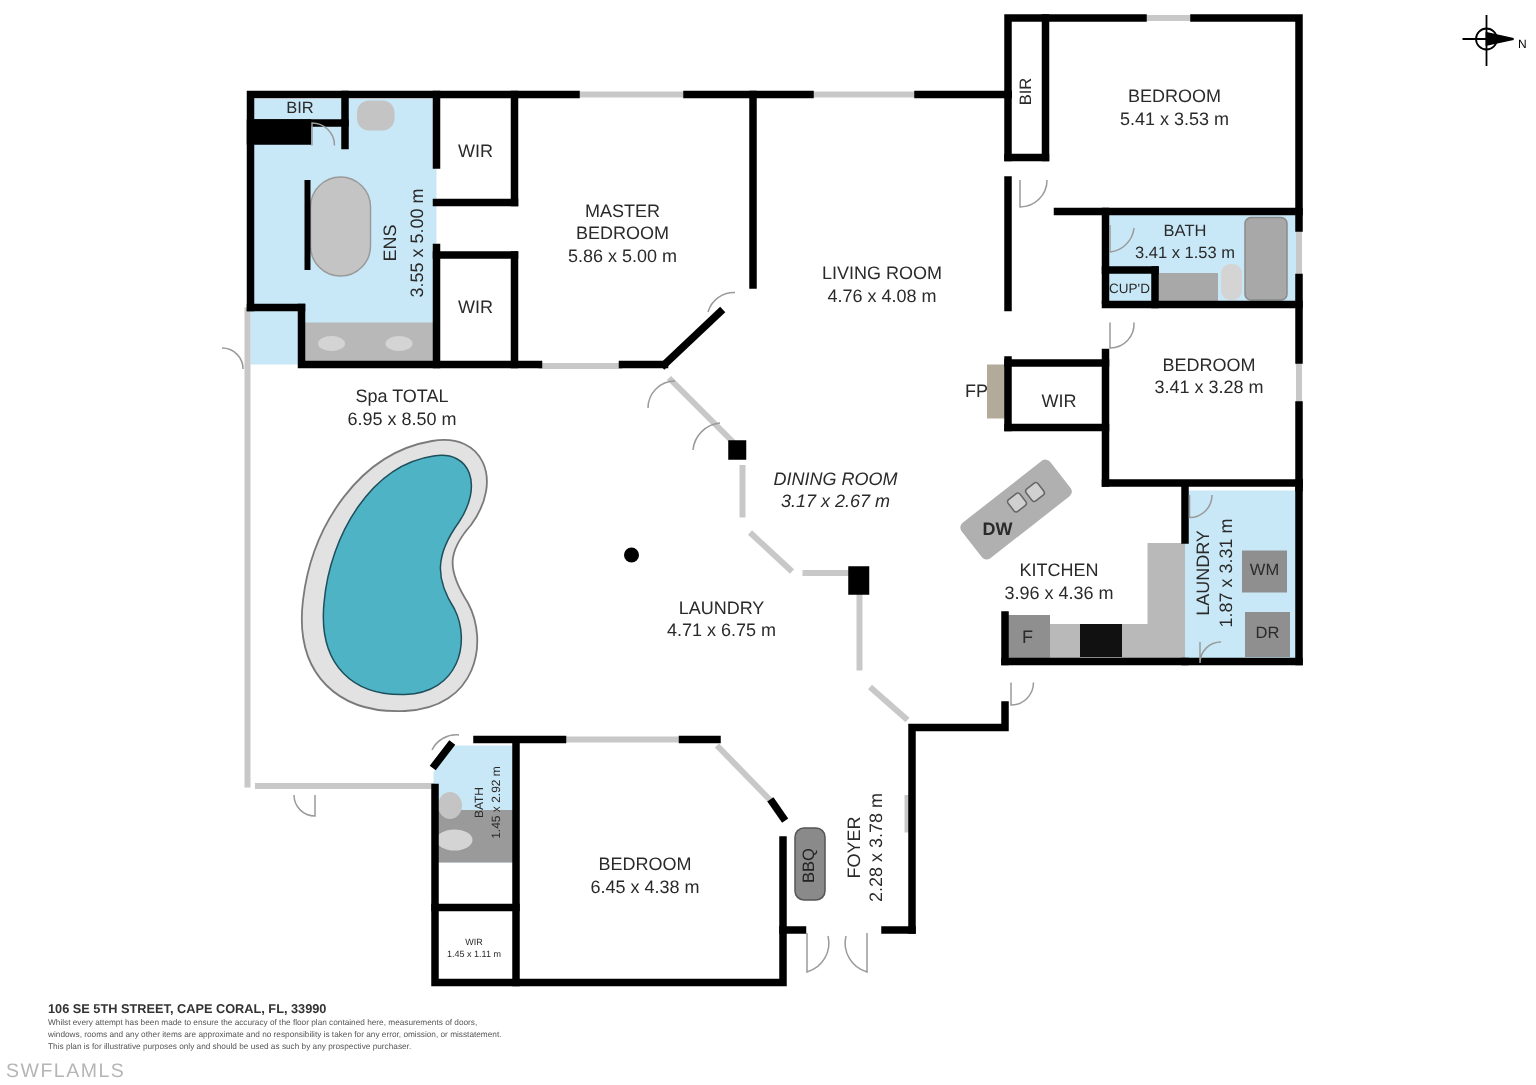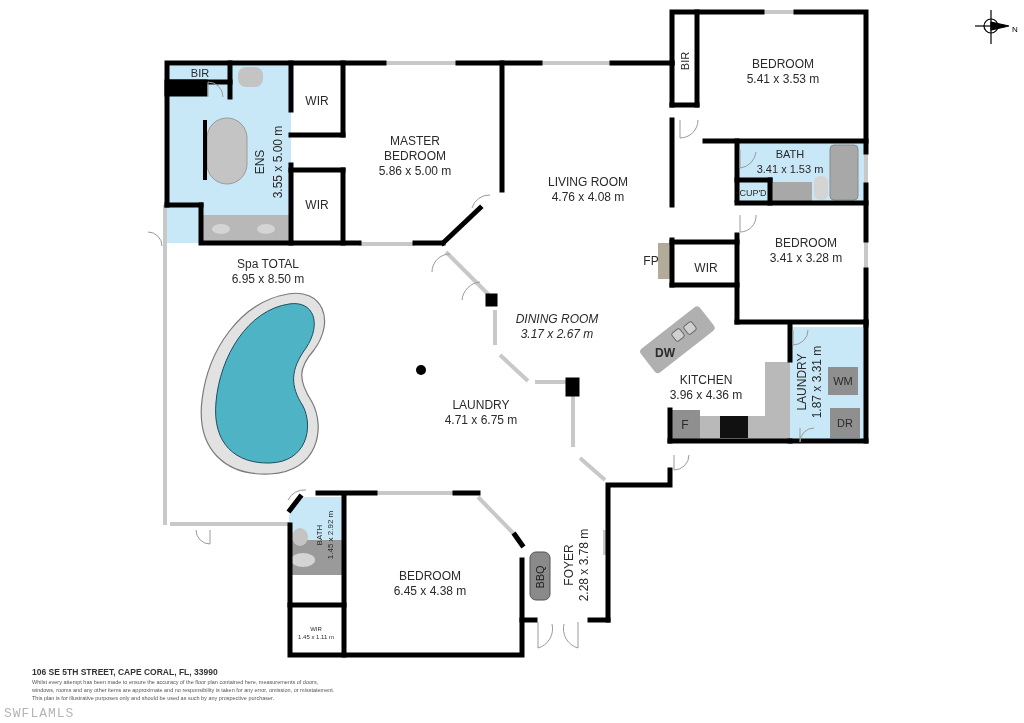--- a/index.html
+++ b/index.html
@@ -5,21 +5,21 @@
   html, body { margin: 0; padding: 0; background: #ffffff; }
   body { width: 1024px; height: 723px; position: relative; overflow: hidden; font-family: "Liberation Sans", sans-serif; }
   #plan { position: absolute; left: 0; top: 0; width: 1024px; height: 723px; }
   .lbl { position: absolute; text-align: center; color: #2a2a2a; font-size: 12px; line-height: 15px; white-space: nowrap; transform: translate(-50%, -50%); }
   .lbl.small { font-size: 11px; }
   .lbl.tiny { font-size: 6px; line-height: 8px; }
   .lbl.rot { transform: translate(-50%, -50%) rotate(-90deg); }
   .footer { position: absolute; left: 10px; top: 667px; color: #333; margin-left: 22px; }
   .footer .addr { font-size: 8.5px; font-weight: bold; line-height: 11px; }
   .footer .disc { font-size: 5.5px; line-height: 8px; color: #555; }
-  .watermark { position: absolute; left: 4px; top: 706px; font-size: 13px; color: rgba(120,120,120,0.55); letter-spacing: 1px; font-family: Liberation Mono, monospace; }
+  .watermark { position: absolute; left: 4px; top: 706px; font-size: 13px; color: rgba(120,120,120,0.55); letter-spacing: 1px; }
   .compass { position: absolute; left: 972px; top: 6px; width: 44px; height: 40px; }
 </style>
 </head>
 <body>
 
 <svg id="plan" viewBox="0 0 1024 723" xmlns="http://www.w3.org/2000/svg">
 
   <g fill="#c9e8f7">
     <rect x="167" y="66" width="124" height="177"></rect>
     <rect x="737" y="143" width="128" height="59"></rect>

